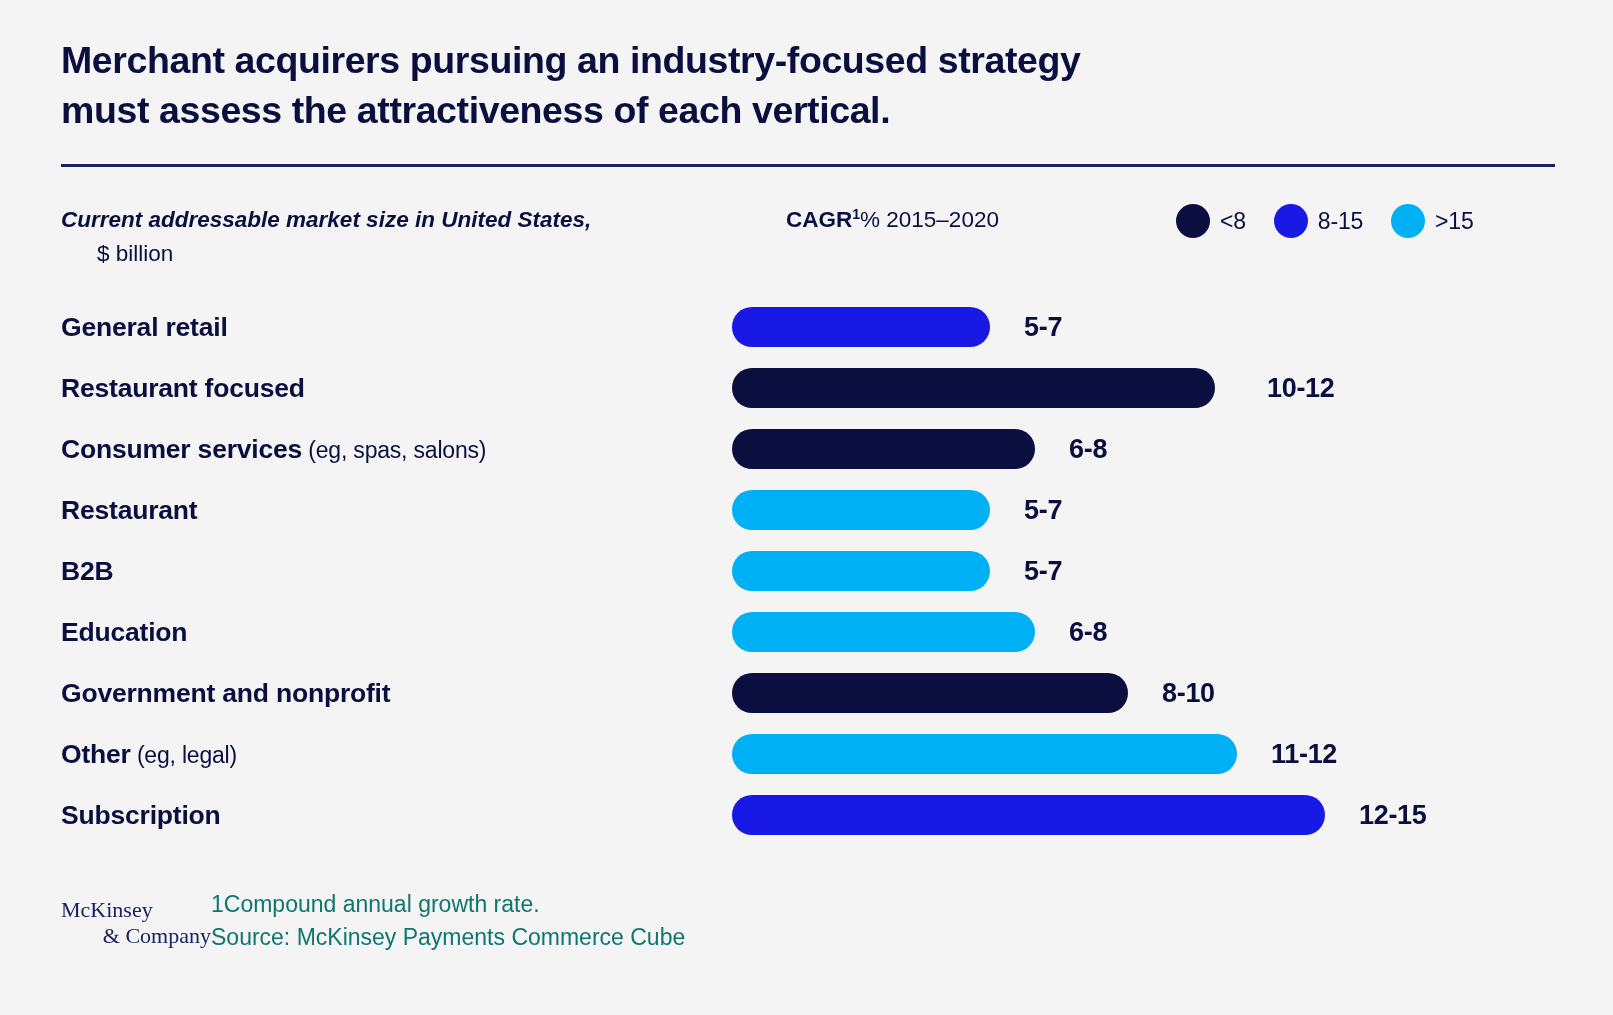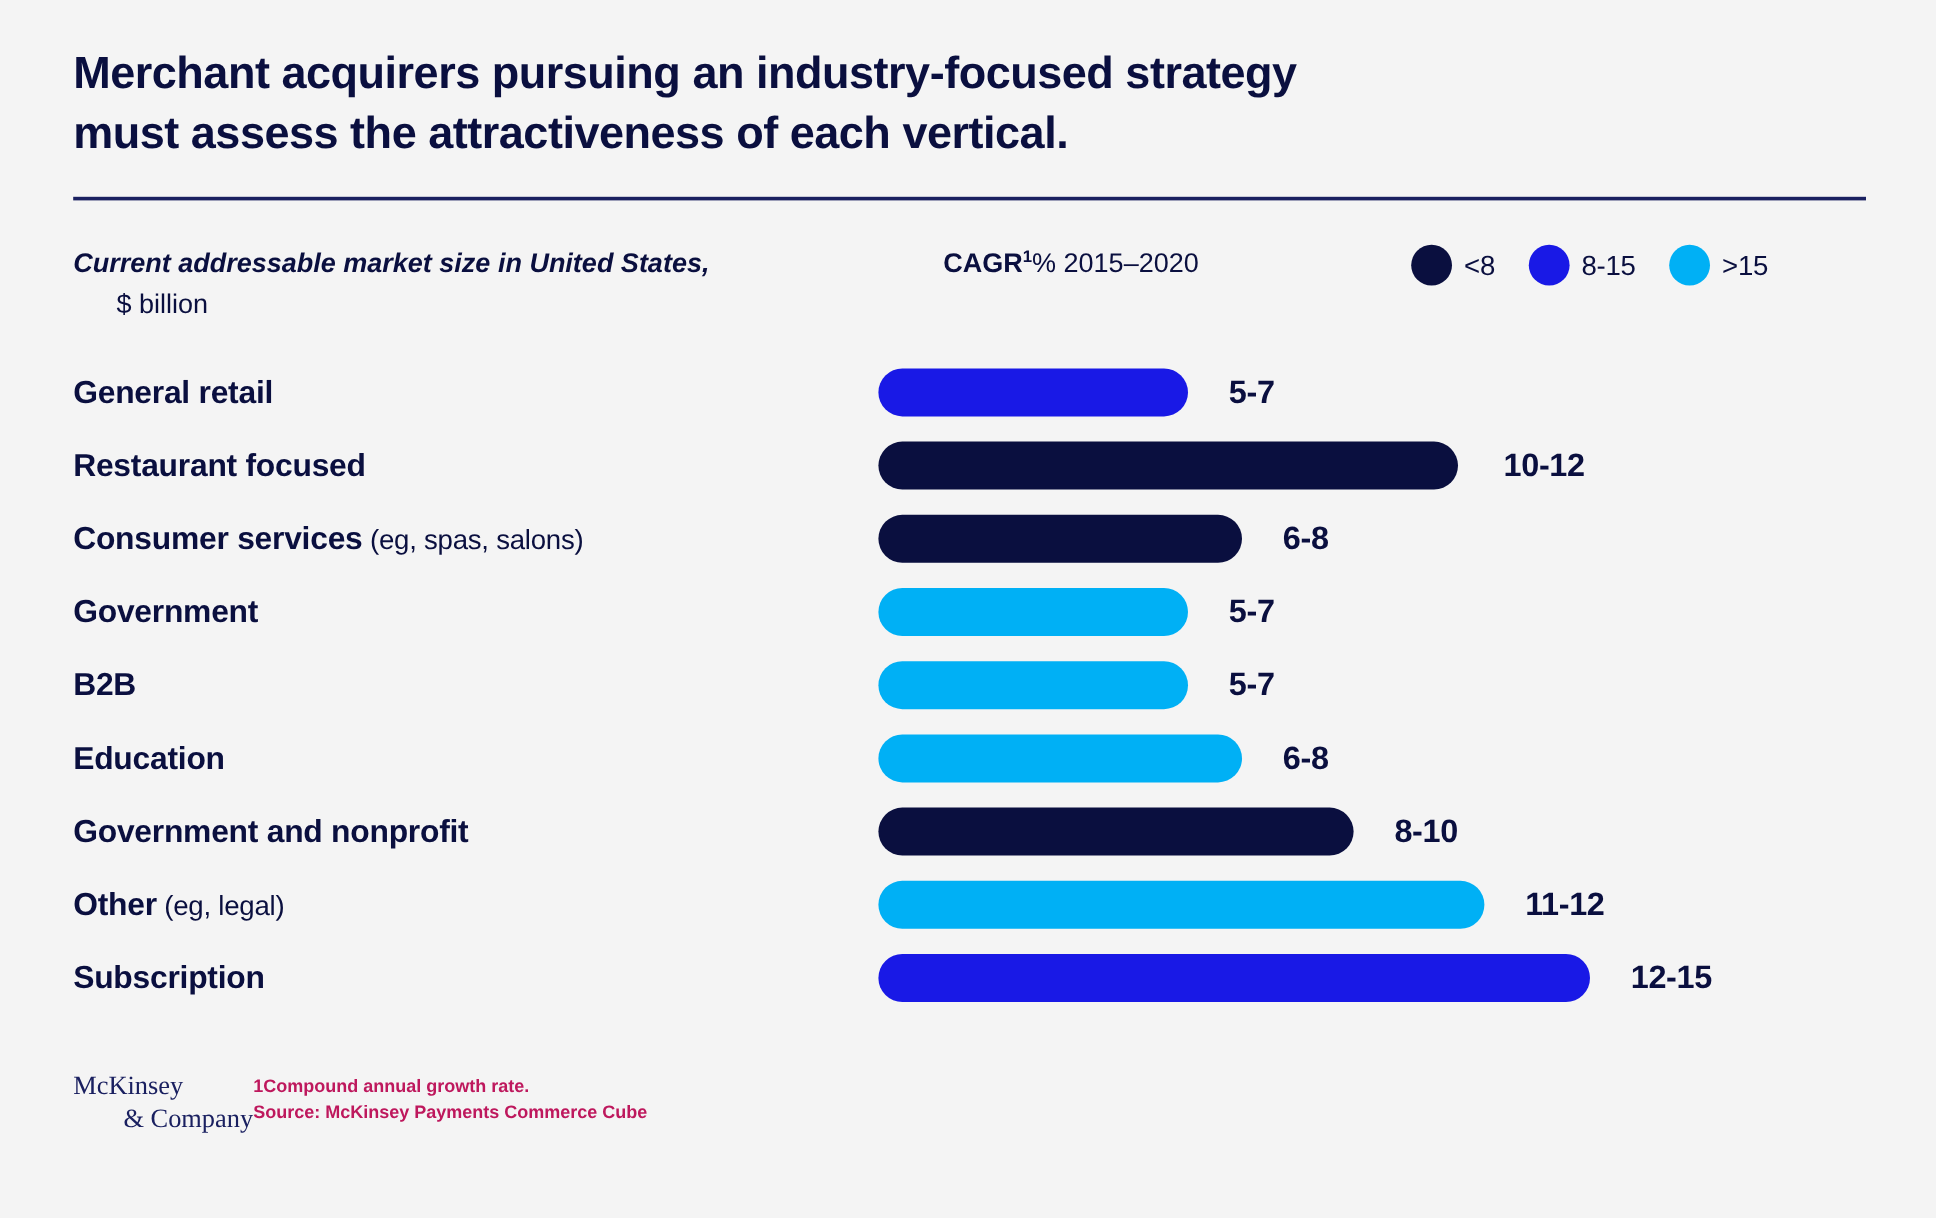--- a/index.html
+++ b/index.html
@@ -161,24 +161,24 @@
     font-family: "Liberation Serif", serif;
     font-size: 22px;
     line-height: 1.22;
     color: #1a2060;
     padding-top: 4px;
     letter-spacing: 0px;
   }
   .logo .l1 { display: block; }
   .logo .l2 { display: block; text-align: right; padding-right: 0px; }
   .notes {
-    font-size: 15px;
+    font-size: 23px;
     line-height: 1.45;
-    color: #be185d;
-    font-weight: bold;
+    color: #0f766e;
+    font-weight: normal;
   }
   .notes div { white-space: nowrap; }
 </style>
 </head>
 <body>
 
 <div class="title">Merchant acquirers pursuing an industry-focused strategy
 must assess the attractiveness of each vertical.</div>
 <div class="divider"></div>
 
@@ -211,32 +211,32 @@
       <div class="row-label"><span>General retail</span></div>
       <div class="bar-track">
         <div class="bar" style="width: 258px; background: rgb(25, 25, 230);"></div>
         <div class="bar-value" style="left: 292px;">5-7</div>
       </div>
     </div>
     <div class="row">
       <div class="row-label"><span>Restaurant focused</span></div>
       <div class="bar-track">
         <div class="bar" style="width: 483px; background: rgb(10, 15, 63);"></div>
-        <div class="bar-value" style="left: 521px;">10-12</div>
+        <div class="bar-value" style="left: 535px;">10-12</div>
       </div>
     </div>
     <div class="row">
       <div class="row-label"><span>Consumer services</span><span class="sub"> (eg, spas, salons)</span></div>
       <div class="bar-track">
         <div class="bar" style="width: 303px; background: rgb(10, 15, 63);"></div>
         <div class="bar-value" style="left: 337px;">6-8</div>
       </div>
     </div>
     <div class="row">
-      <div class="row-label"><span>Government</span></div>
+      <div class="row-label"><span>Restaurant</span></div>
       <div class="bar-track">
         <div class="bar" style="width: 258px; background: rgb(0, 176, 245);"></div>
         <div class="bar-value" style="left: 292px;">5-7</div>
       </div>
     </div>
     <div class="row">
       <div class="row-label"><span>B2B</span></div>
       <div class="bar-track">
         <div class="bar" style="width: 258px; background: rgb(0, 176, 245);"></div>
         <div class="bar-value" style="left: 292px;">5-7</div>

